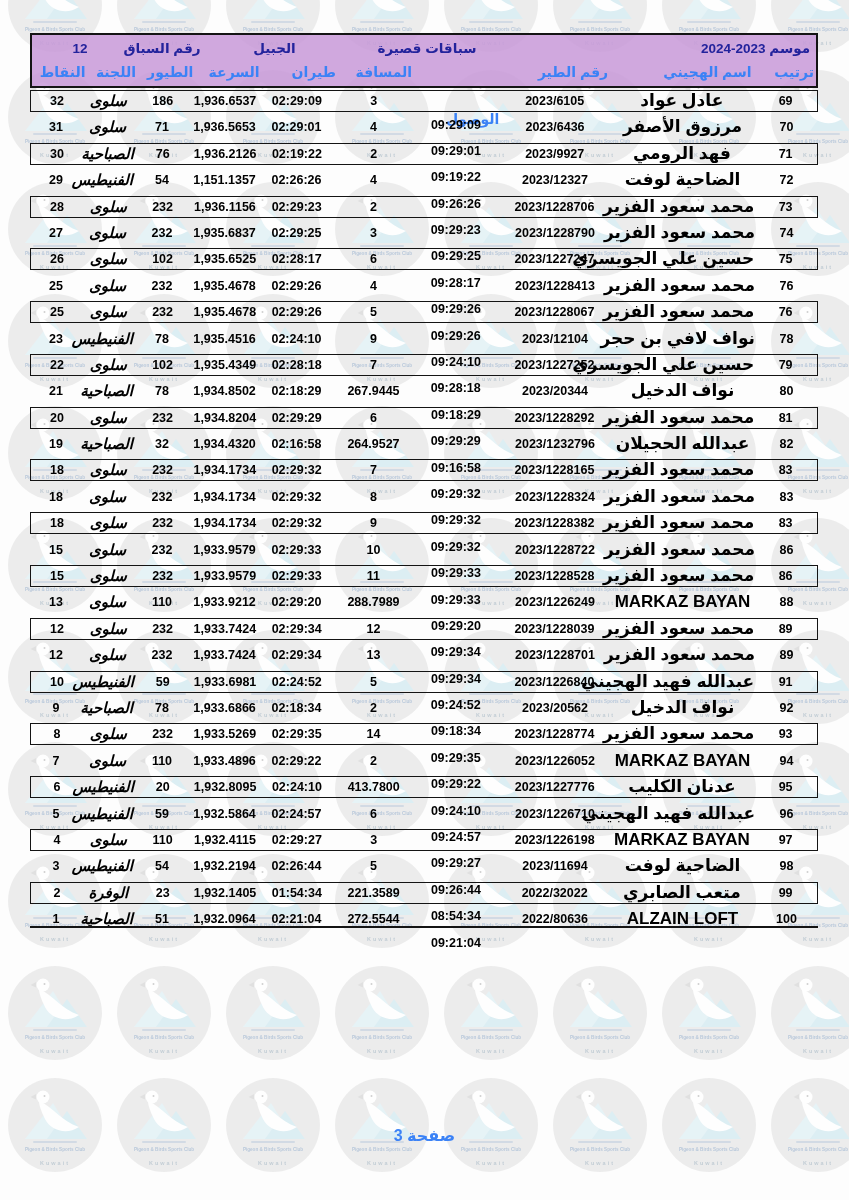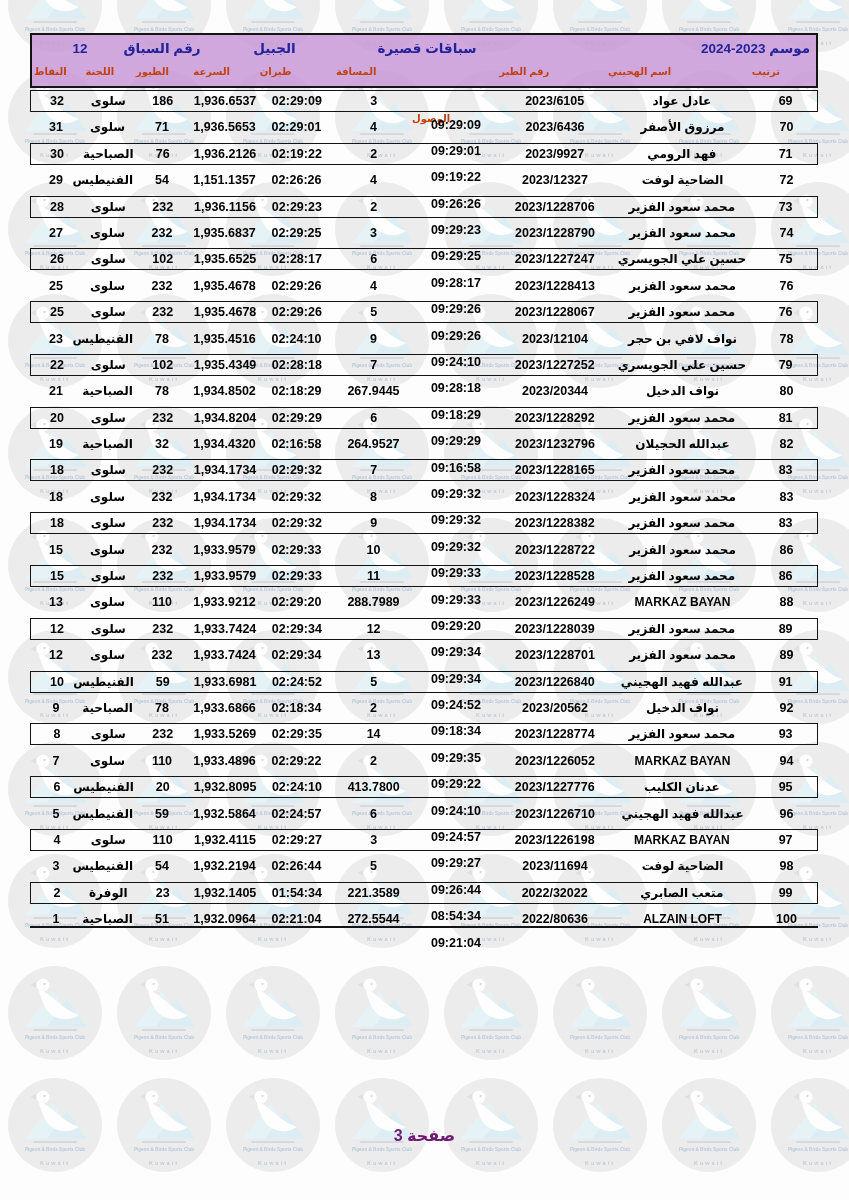--- a/index.html
+++ b/index.html
@@ -25,47 +25,47 @@
   .season{right:6px;}
   .race-type{left:330px;width:130px;text-align:center;}
   .location{left:195px;width:95px;text-align:center;}
   .race-no-label{left:85px;width:90px;text-align:center;}
   .race-no-value{left:28px;width:40px;text-align:center;}
   .header-cols{
     position:absolute;bottom:2px;left:2px;right:2px;height:24px;
     display:flex;direction:rtl;
   }
   .hcell{
-    font-size:10px;font-weight:bold;color:#c2410c;text-align:left;line-height:24px;
+    font-size:14px;font-weight:bold;color:#3b82f6;text-align:right;line-height:24px;
     white-space:nowrap;overflow:visible;
   }
   
   .col-rank{width:63px;}   .col-name{width:145px;}  .col-bird_no{width:110px;}
   .col-arrival{width:88px;margin-top:47px;}.col-distance{width:77px;}.col-flight{width:77px;}
   .col-speed{width:67px;}  .col-birds{width:58px;}  .col-committee{width:51px;}
   .col-points{width:52px;}
   
   #table-body{position:absolute;left:30px;top:90px;width:788px;direction:rtl;}
   .row{
     display:flex;direction:rtl;height:22px;margin-bottom:4.4px;
     box-sizing:border-box;align-items:center;
   }
   .row.boxed{border:1.6px solid #141414;}
   .cell{
     font-size:12.5px;font-weight:bold;color:#000;text-align:center;
     line-height:20px;white-space:nowrap;overflow:visible;
   }
-  .cell.col-committee{font-size:12px;}
-  .cell.col-name{font-size:12px;}
+  .cell.col-committee{font-size:15px;font-style:italic;}
+  .cell.col-name{font-size:17px;}
   .bottom-line{height:0;border-top:2px solid #141414;margin-top:-4.4px;width:788px;
     position:absolute;left:30px;}
   
   .footer{
     position:absolute;top:1126px;left:0;width:849px;text-align:center;
-    font-size:16px;font-weight:bold;color:#701a75;direction:rtl;
+    font-size:16px;font-weight:bold;color:#3b82f6;direction:rtl;
   }
 </style>
 </head>
 <body>
 
 <div class="page">
 
   <div id="watermark">
       <svg class="wm-tile" style="left:7px;top:-43px" width="96" height="96" viewBox="0 0 96 96">
     <circle cx="48" cy="48" r="47" fill="#e3e3e3"></circle>

